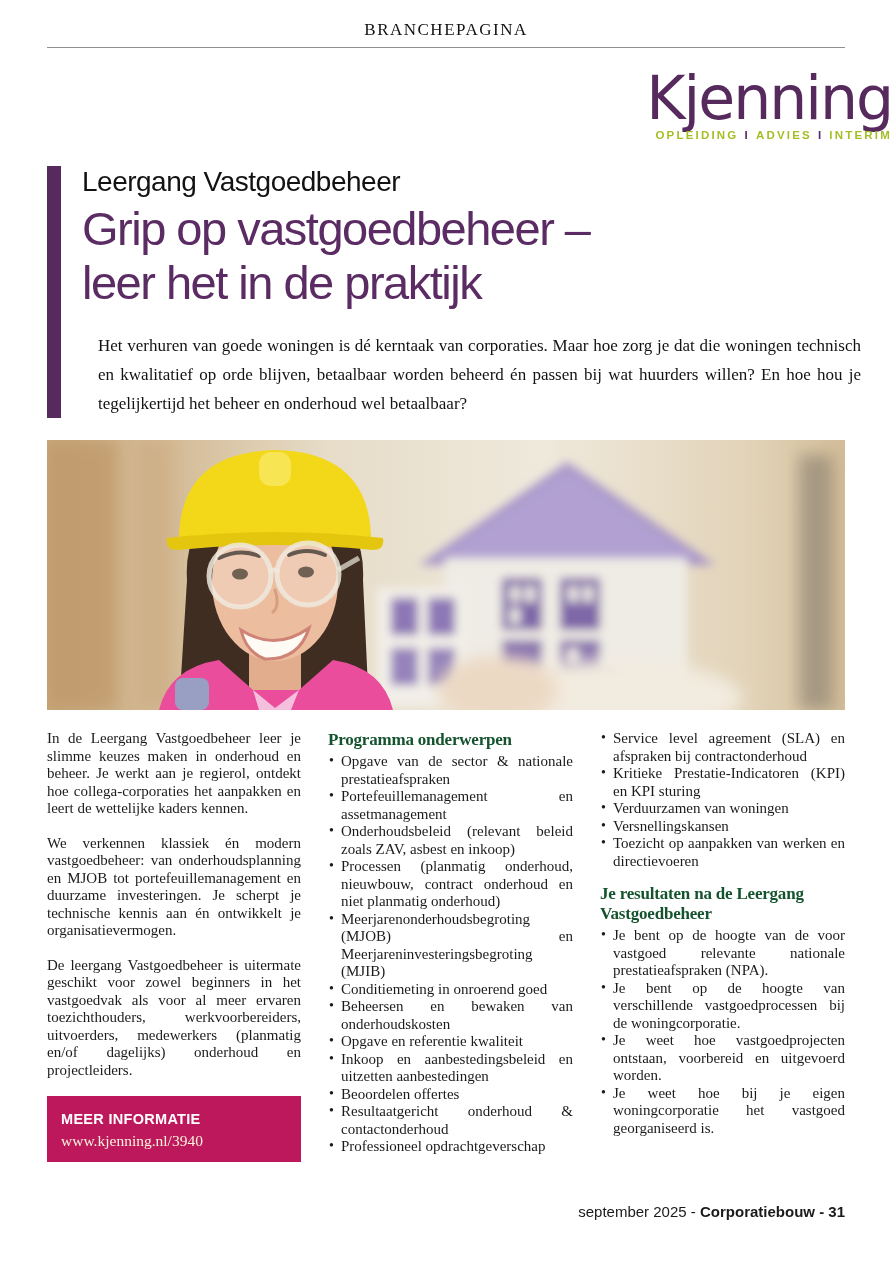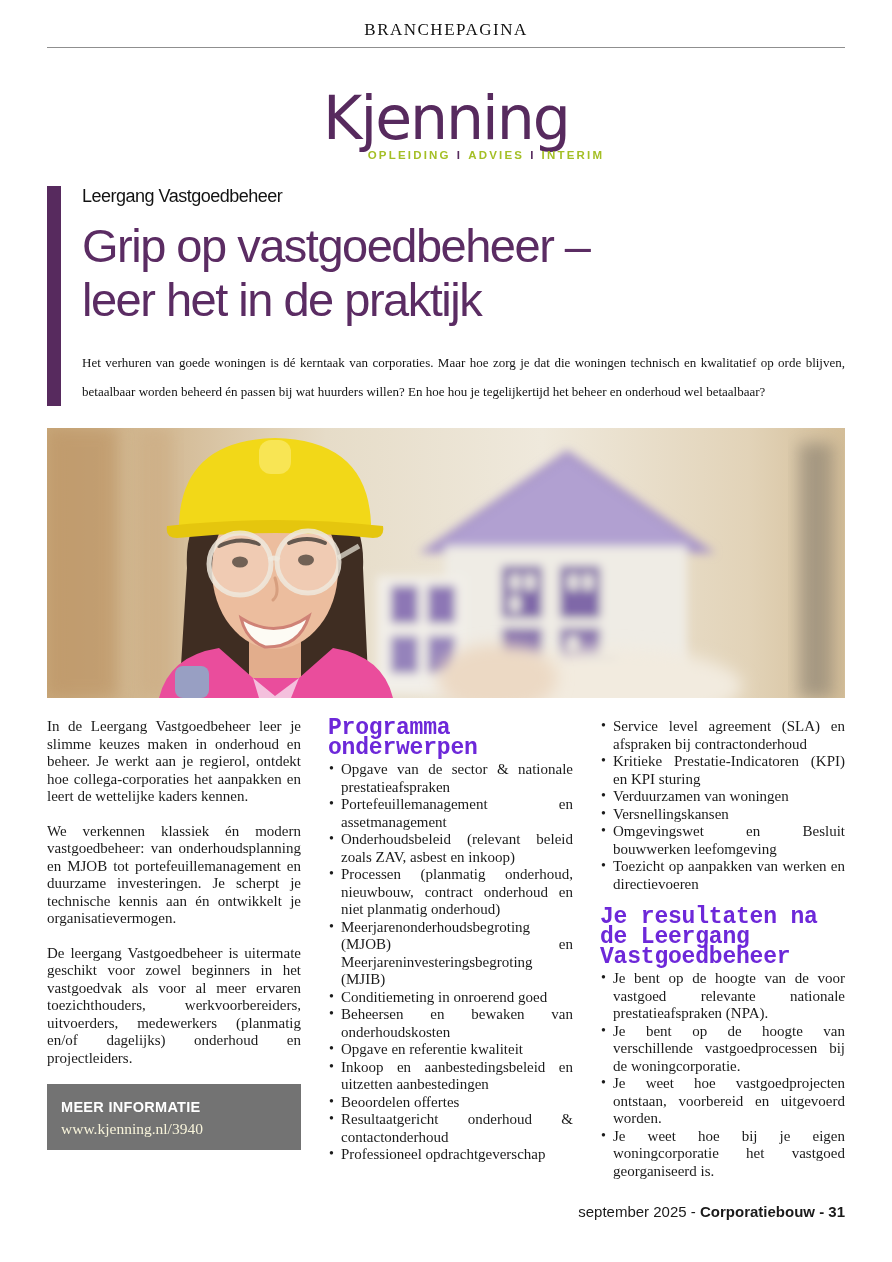--- a/index.html
+++ b/index.html
@@ -10,74 +10,74 @@
     font-family:"Liberation Serif", serif; color:#1b1b1b;
   }
   
   .masthead { padding-top:20px; text-align:center; }
   .masthead-title {
     font-family:"Liberation Serif", serif; font-size:17px; letter-spacing:1.5px;
     color:#111; font-weight:400;
   }
   .masthead-rule { margin:7px 47px 0 47px; border-top:1.5px solid #8f8f8f; }
   
-  .logo-wrap { margin-top:40px; text-align:center; line-height:1; }
+  .logo-wrap { margin-top:20px; text-align:right; line-height:1; }
   .logo-text {
     display:inline-block; font-family:"DejaVu Sans", sans-serif;
     font-size:60px; font-weight:500; letter-spacing:-2px; color:#572a5e;
   }
   .logo-e { position:relative; display:inline-block; }
   .logo-e::before {
     content:""; position:absolute; left:3px; top:16px; width:38px; height:38px;
     border-radius:50%; background:#c6d438; z-index:-1;
   }
   .logo-tagline {
     margin-top:2px; padding-left:80px;
     font-family:"Liberation Sans", sans-serif; font-size:11.5px; font-weight:bold;
     letter-spacing:2.2px; color:#a4bf25;
   }
   .logo-tagline .sep { color:#572a5e; padding:0 6px; }
   
   .title-section {
     margin:24px 47px 0 47px; border-left:14px solid #572a5e; padding-left:21px;
   }
   .kicker {
-    font-family:"Liberation Sans", sans-serif; font-size:18px; font-weight:400;
+    font-family:"Liberation Sans", sans-serif; font-size:28px; font-weight:400;
     color:#121212; letter-spacing:-0.5px;
   }
   .big-title {
-    margin-top:12px; font-family:"Liberation Sans", sans-serif;
+    margin-top:4px; font-family:"Liberation Sans", sans-serif;
     font-size:47px; font-weight:400; letter-spacing:-1.5px;
     color:#5b2c63; line-height:1.17;
   }
   .intro {
-    margin-top:20px; font-size:13px; line-height:29px; text-align:justify;
-    color:#121212; width:763px; hyphens:auto;
+    margin-top:20px; font-size:17px; line-height:29px; text-align:justify;
+    color:#121212; width:763px; hyphens:auto;margin-left:16px;
   }
   
   .photo { margin:22px 47px 0 47px; width:798px; height:270px; overflow:hidden; }
   .photo svg { display:block; }
   
   .columns { margin:20px 47px 0 47px; display:flex; gap:27px;justify-content:center; }
   .col { flex:1 1 0; font-size:15px; line-height:17.5px; text-align:justify; hyphens:auto; }
   .col p { margin-bottom:17px; }
   .col-heading {
-    font-family:Liberation Mono, monospace; font-size:23px; font-weight:bold;
-    color:#6d28d9; line-height:20px; margin-bottom:3px; text-align:left;
+    font-family:Liberation Serif, serif; font-size:17px; font-weight:bold;
+    color:#14532d; line-height:20px; margin-bottom:3px; text-align:left;
     letter-spacing:-0.2px; hyphens:manual;
   }
   .col-heading.spaced { margin-top:14px; }
   ul.bullets { list-style:none; }
   ul.bullets li { position:relative; padding-left:13px; margin:0; }
   ul.bullets li::before {
     content:"\2022"; position:absolute; left:1px; top:-1px; font-size:14px; color:#1b1b1b;
   }
   
   .info-box {
-    margin-top:0; width:254px; background:#737373; padding:15px 18px 13px 14px;
+    margin-top:0; width:254px; background:#be185d; padding:15px 18px 13px 14px;
   }
   .info-box-title {
     font-family:"Liberation Sans", sans-serif; font-size:14.5px; font-weight:bold;
     color:#ffffff; letter-spacing:0.3px;
   }
   .info-box-url {
     margin-top:3px; font-family:"Liberation Serif", serif; font-size:15.5px;
     color:#f7f3da; text-align:left;
   }
   
@@ -231,21 +231,20 @@
         <li>Professioneel opdrachtgeverschap</li>
       </ul>
     </div>
 
     <div class="col">
       <ul class="bullets">
         <li>Service level agreement (SLA) en afspraken bij contractonderhoud</li>
         <li>Kritieke Prestatie-Indicatoren (KPI) en KPI sturing</li>
         <li>Verduurzamen van woningen</li>
         <li>Versnellingskansen</li>
-        <li>Omgevingswet en Besluit bouwwerken leefomgeving</li>
         <li>Toezicht op aanpakken van werken en directievoeren</li>
       </ul>
       <div class="col-heading spaced">Je resultaten na de Leergang Vastgoedbeheer</div>
       <ul class="bullets">
         <li>Je bent op de hoogte van de voor vastgoed relevante nationale prestatieafspraken (NPA).</li>
         <li>Je bent op de hoogte van verschillende vastgoedprocessen bij de woningcorporatie.</li>
         <li>Je weet hoe vastgoedprojecten ontstaan, voorbereid en uitgevoerd worden.</li>
         <li>Je weet hoe bij je eigen woningcorporatie het vastgoed georganiseerd is.</li>
       </ul>
     </div>

